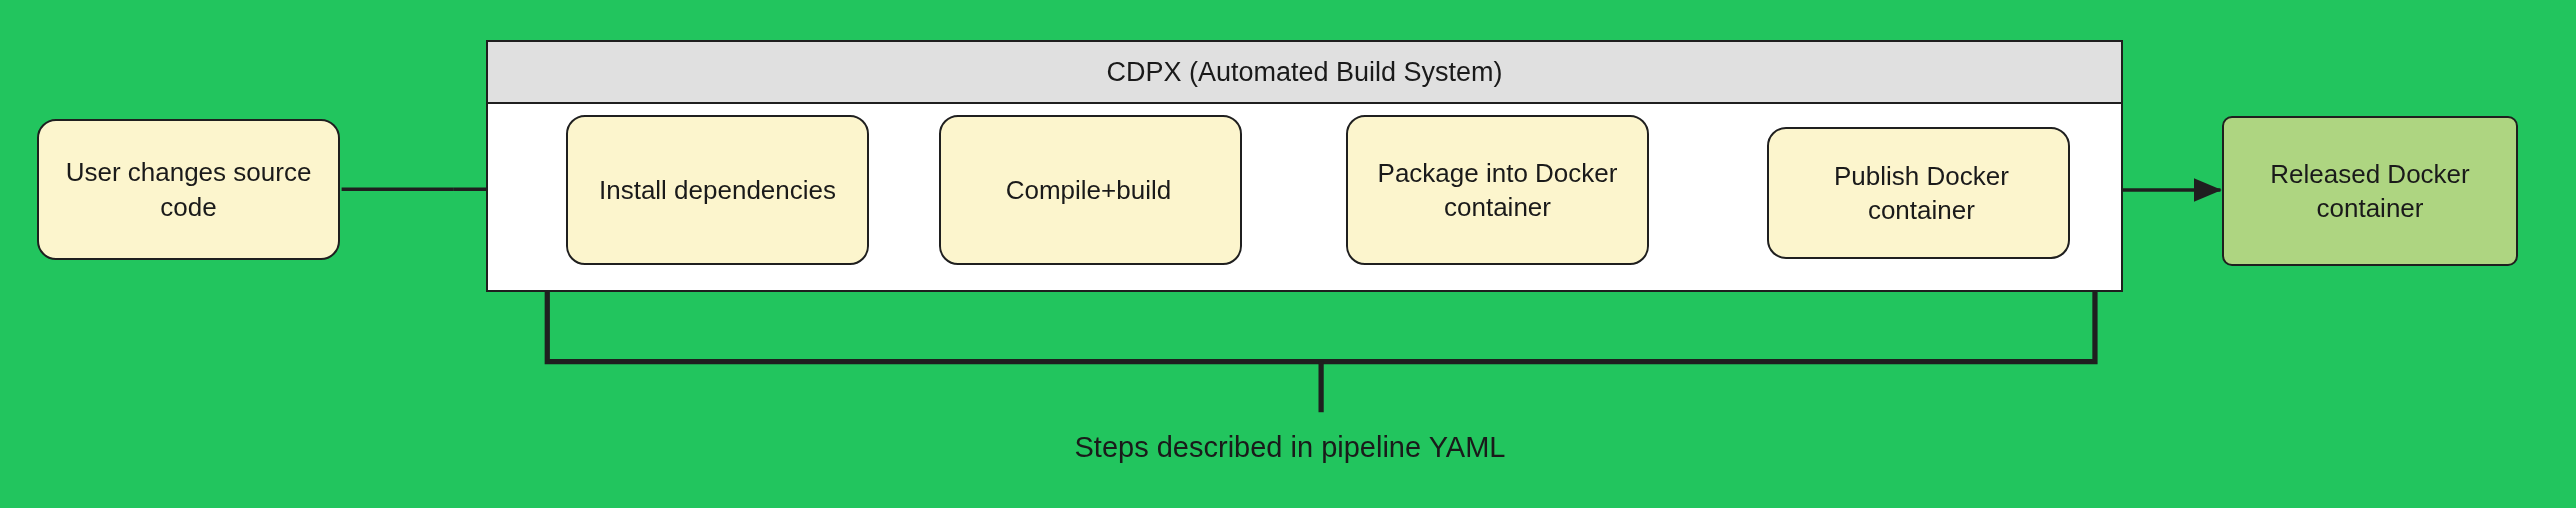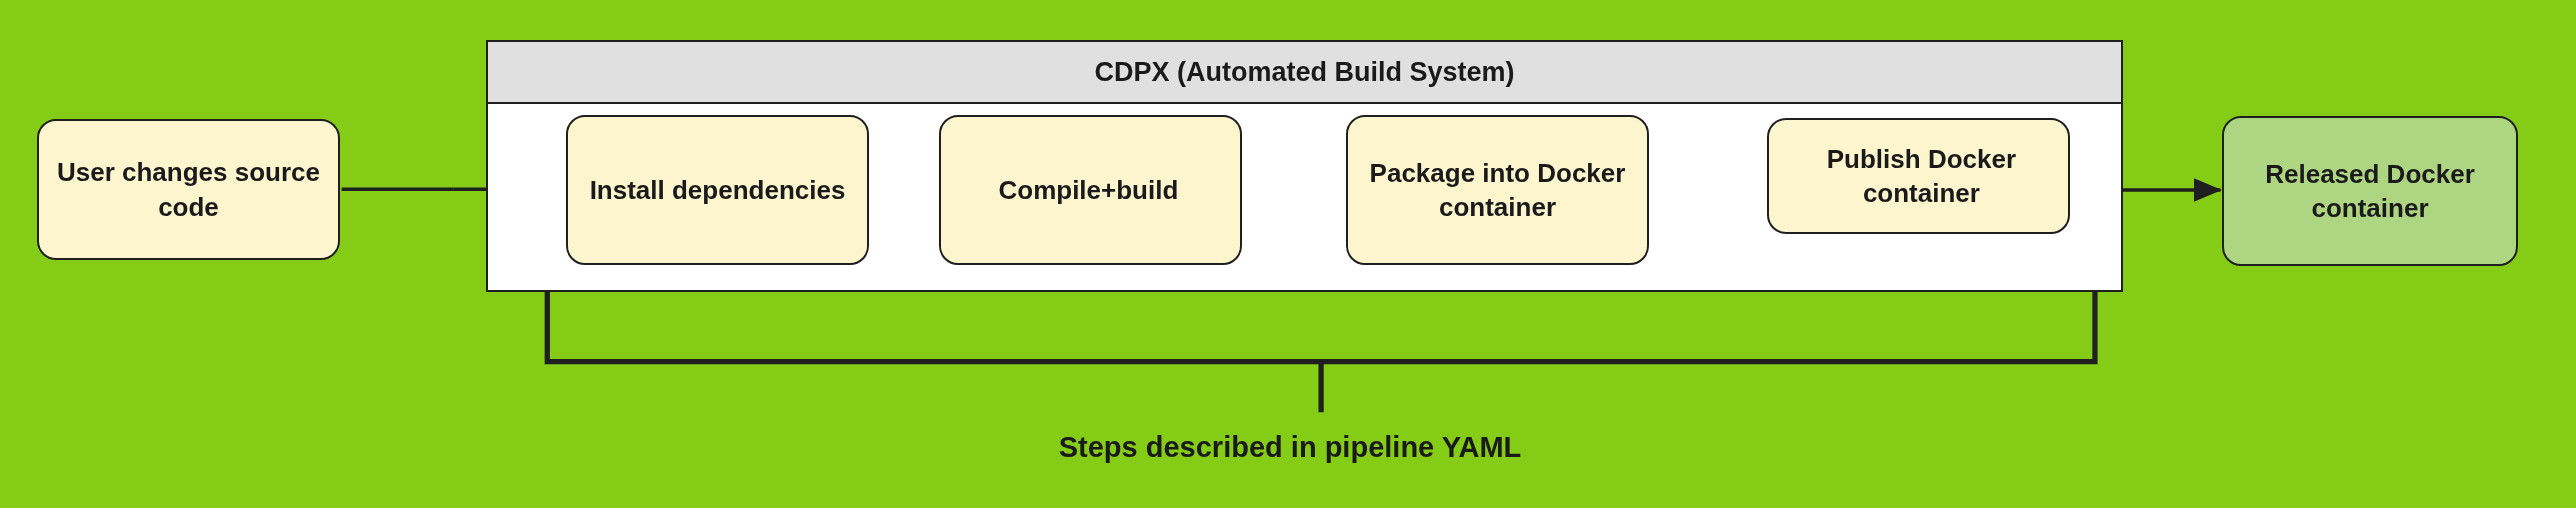--- a/index.html
+++ b/index.html
@@ -8,23 +8,22 @@
     background: #ffffff;
   }
   body {
     font-family: "Liberation Sans", sans-serif;
     color: #000000;
   }
   #canvas {
     position: relative;
     width: 2576px;
     height: 509px;
-    background: #84cc16;
+    background: #22c55e;
     overflow: hidden;
-    font-weight: bold;
   }
   svg.layer {
     position: absolute;
     left: 0;
     top: 0;
     width: 2576px;
     height: 509px;
     pointer-events: none;
   }
   
@@ -151,26 +150,26 @@
 
   <div class="node yellow" style="left:939px; top:115px; width:303px; height:150px;padding-left:8px;">
     <span>Compile+build</span>
   </div>
 
   <div class="node yellow" style="left:1346px; top:115px; width:303px; height:150px;">
     <span>Package into Docker
 container</span>
   </div>
 
-  <div class="node yellow" style="left:1767px; top:118px; width:303px; height:116px;padding-left:18px;">
+  <div class="node yellow" style="left:1767px; top:127px; width:303px; height:132px;padding-left:18px;">
     <span>Publish Docker
 container</span>
   </div>
 
-  <div class="node green" style="left:2222px; top:116px; width:296px; height:150px;">
+  <div class="node green" style="left:2222px; top:116px; width:296px; height:150px;border-radius:10px;">
     <span>Released Docker
 container</span>
   </div>
 
 
   <div id="caption-yaml">Steps described in pipeline YAML</div>
 
 </div>
 
 

